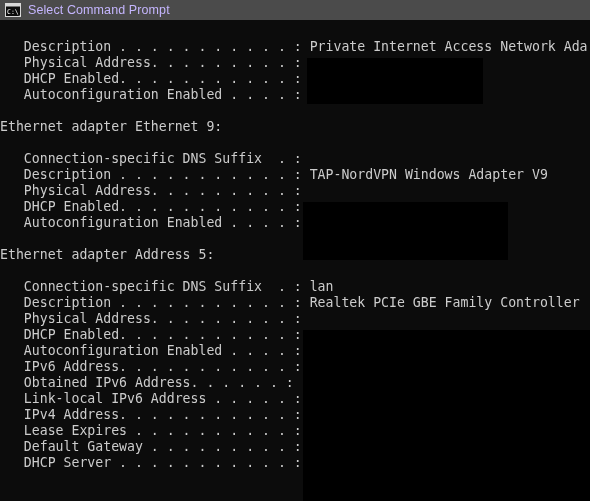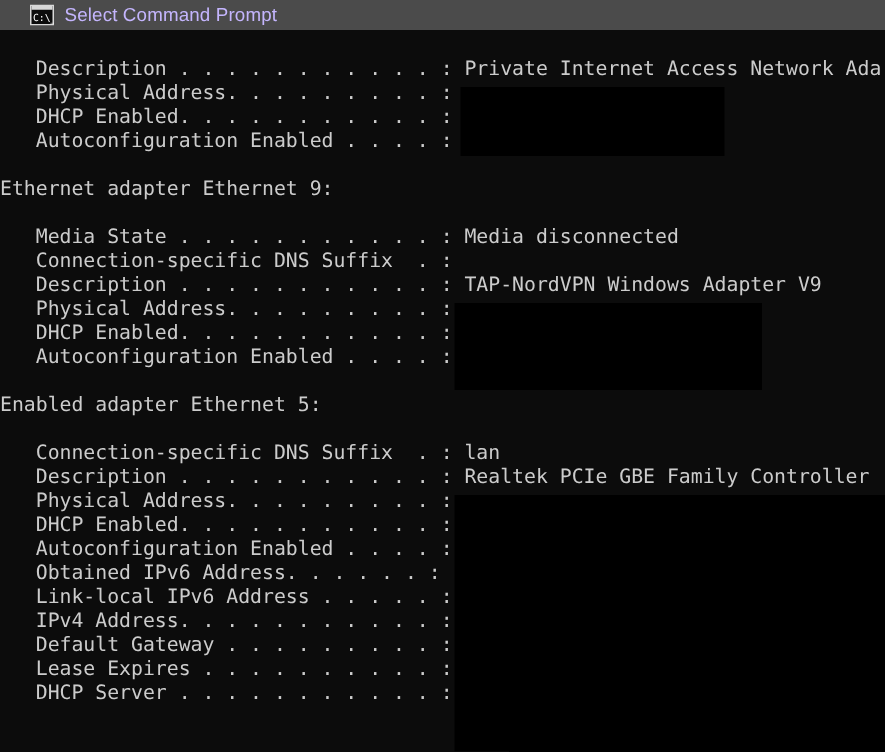--- a/index.html
+++ b/index.html
@@ -20,21 +20,21 @@
   
   #titlebar {
     position: absolute;
     top: 0; left: 0;
     width: 590px;
     height: 20px;
     background: #4b4b4b;
     display: flex;
     align-items: center;
     box-sizing: border-box;
-    padding-left: 20px;
+    padding-left: 5px;
   }
   #titlebar .tb-icon {
     width: 16px;
     height: 14px;
     flex: 0 0 auto;
     position: relative;
     margin-right: 7px;
   }
   #titlebar .tb-icon svg { display: block; }
   #titlebar .tb-title {
@@ -99,39 +99,39 @@
 
   <div id="console">
     <div id="lines">
         <div class="line">   Description . . . . . . . . . . . : Private Internet Access Network Ada</div>
         <div class="line">   Physical Address. . . . . . . . . :</div>
         <div class="line">   DHCP Enabled. . . . . . . . . . . :</div>
         <div class="line">   Autoconfiguration Enabled . . . . :</div>
         <div class="line blank"> </div>
         <div class="line">Ethernet adapter Ethernet 9:</div>
         <div class="line blank"> </div>
-        <div class="line">   Media State . . . . . . . . . . . : Media disconnected</div>
         <div class="line">   Connection-specific DNS Suffix  . :</div>
         <div class="line">   Description . . . . . . . . . . . : TAP-NordVPN Windows Adapter V9</div>
         <div class="line">   Physical Address. . . . . . . . . :</div>
         <div class="line">   DHCP Enabled. . . . . . . . . . . :</div>
         <div class="line">   Autoconfiguration Enabled . . . . :</div>
         <div class="line blank"> </div>
-        <div class="line">Enabled adapter Ethernet 5:</div>
+        <div class="line">Ethernet adapter Address 5:</div>
         <div class="line blank"> </div>
         <div class="line">   Connection-specific DNS Suffix  . : lan</div>
         <div class="line">   Description . . . . . . . . . . . : Realtek PCIe GBE Family Controller</div>
         <div class="line">   Physical Address. . . . . . . . . :</div>
         <div class="line">   DHCP Enabled. . . . . . . . . . . :</div>
         <div class="line">   Autoconfiguration Enabled . . . . :</div>
+        <div class="line">   IPv6 Address. . . . . . . . . . . :</div>
         <div class="line">   Obtained IPv6 Address. . . . . . :</div>
         <div class="line">   Link-local IPv6 Address . . . . . :</div>
         <div class="line">   IPv4 Address. . . . . . . . . . . :</div>
+        <div class="line">   Lease Expires . . . . . . . . . . :</div>
         <div class="line">   Default Gateway . . . . . . . . . :</div>
-        <div class="line">   Lease Expires . . . . . . . . . . :</div>
         <div class="line">   DHCP Server . . . . . . . . . . . :</div>
       </div>
     <div id="redactions">
         <div class="redaction" style="left: 307px; top: 22px; width: 176px; height: 46px; background: rgb(0, 0, 0);"></div>
         <div class="redaction" style="left: 303px; top: 166px; width: 205px; height: 58px; background: rgb(0, 0, 0);"></div>
         <div class="redaction" style="left: 303px; top: 294px; width: 287px; height: 187px; background: rgb(0, 0, 0);"></div>
       </div>
   </div>
 
 </div>

